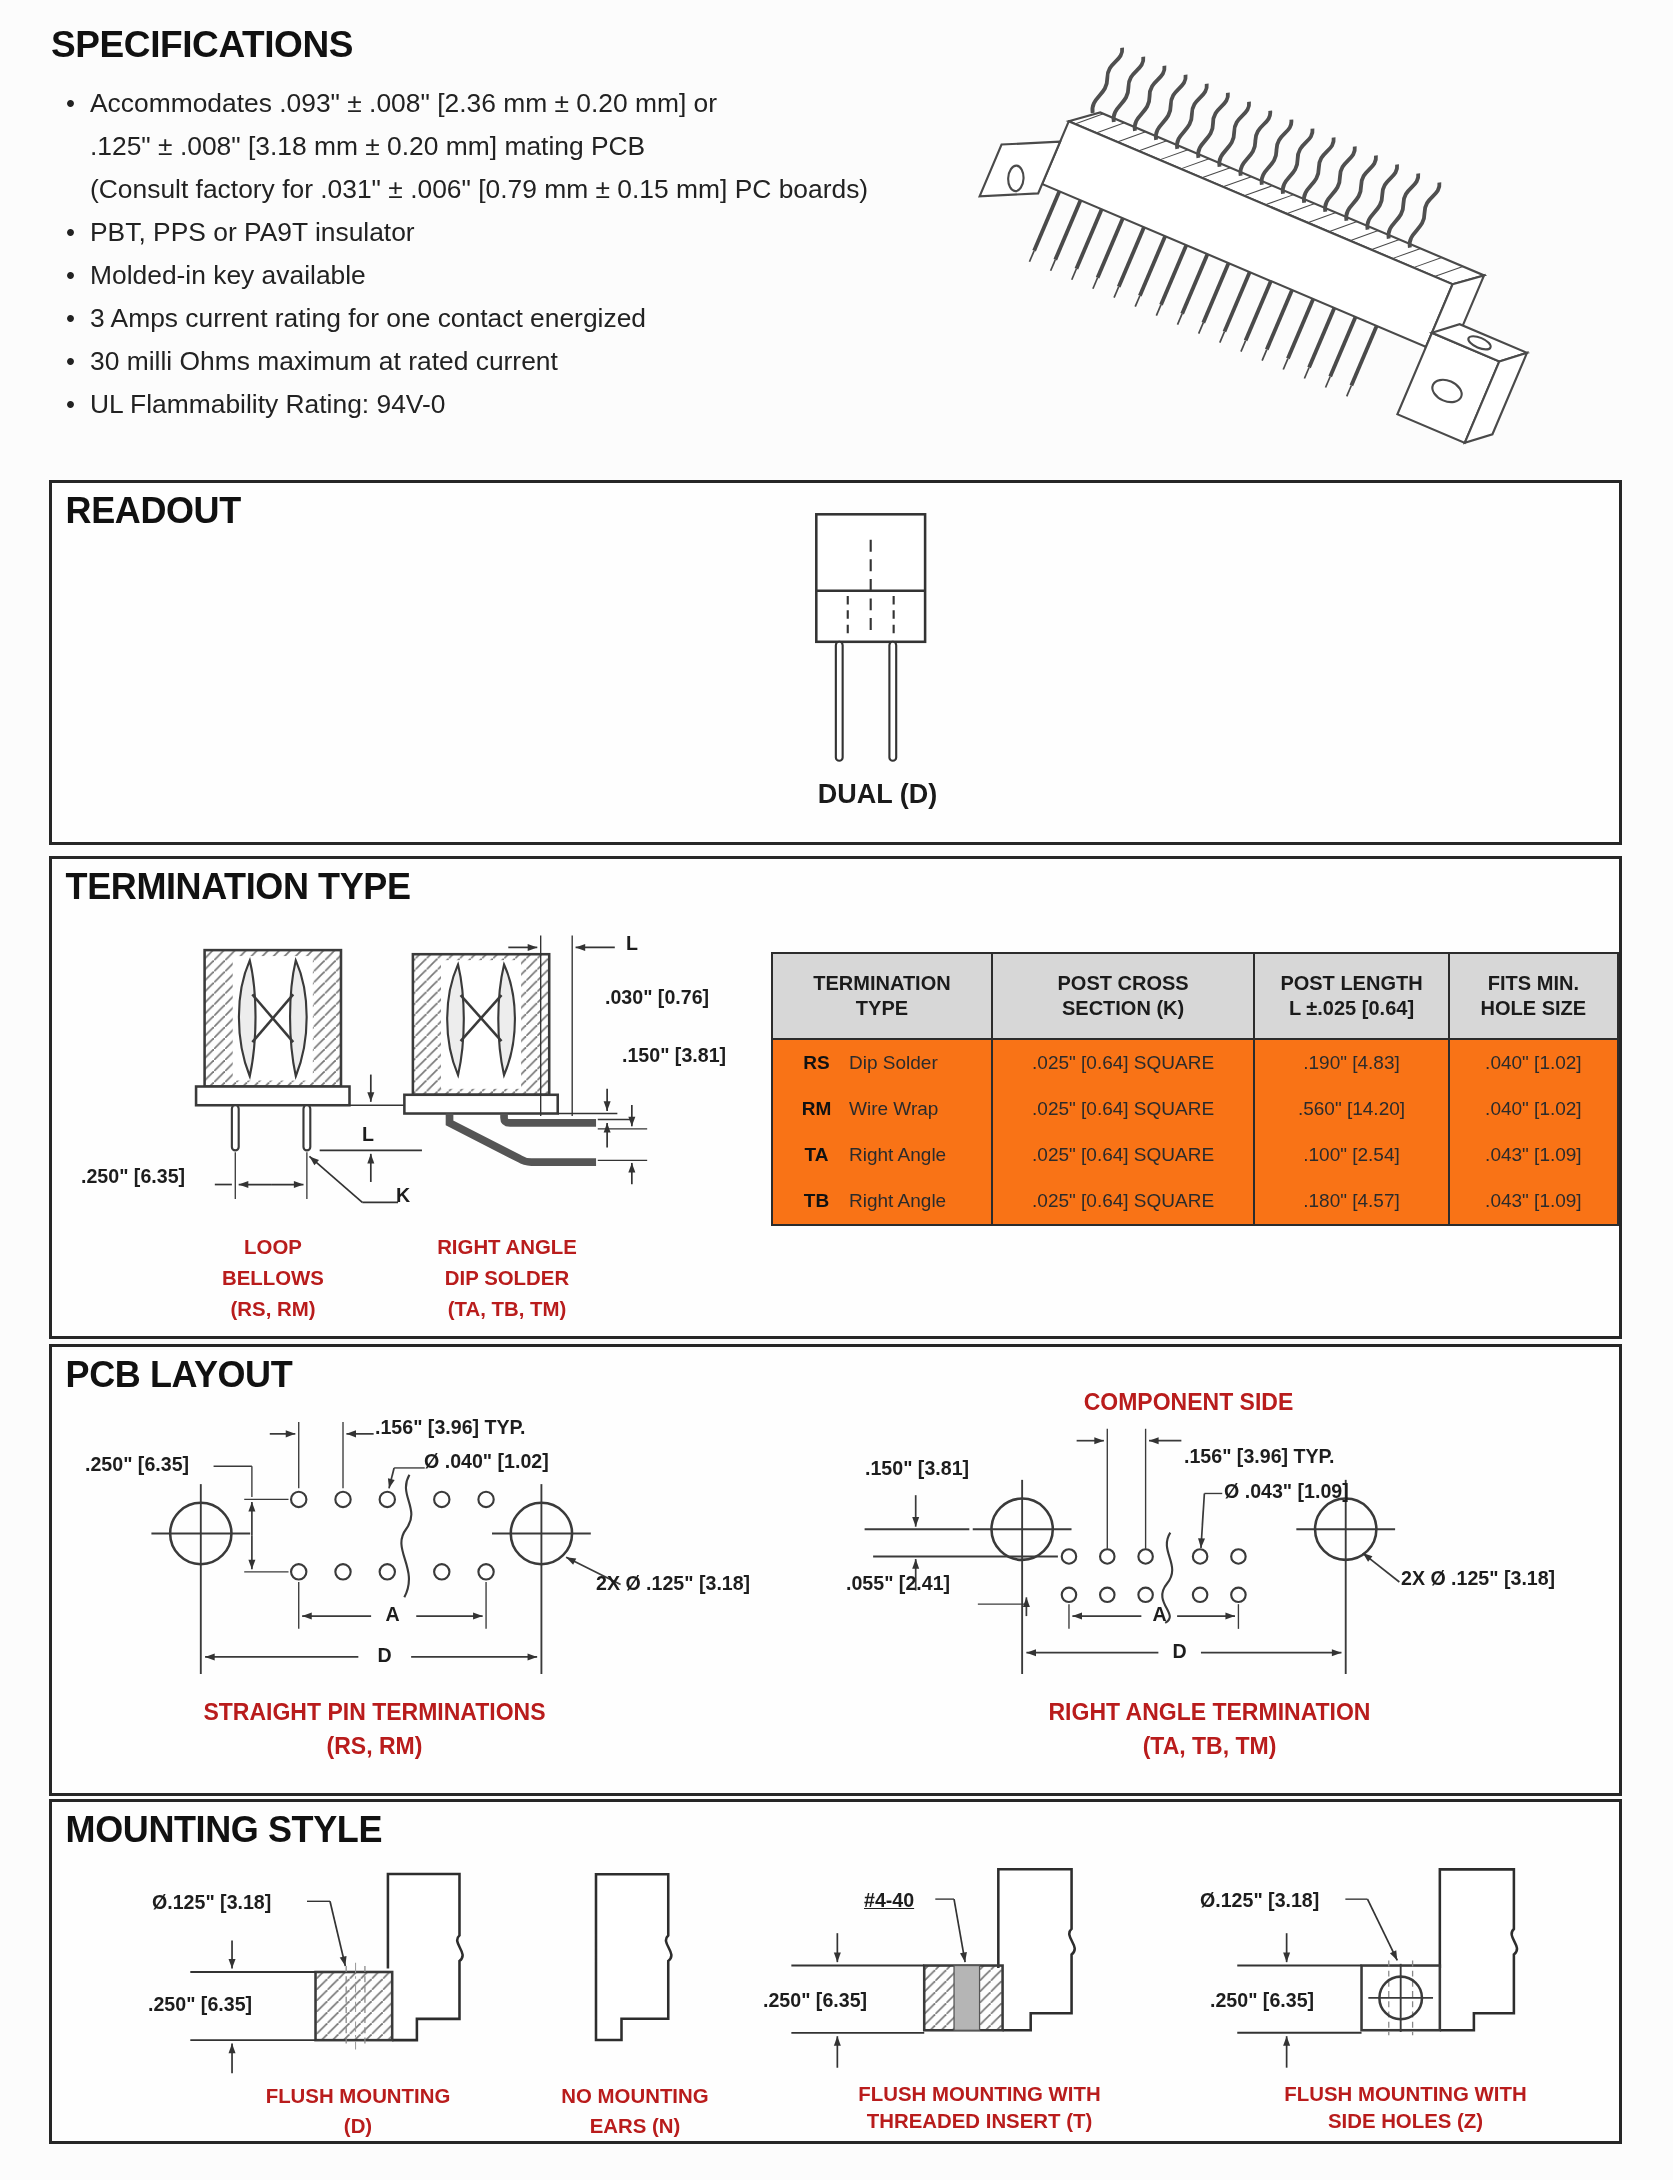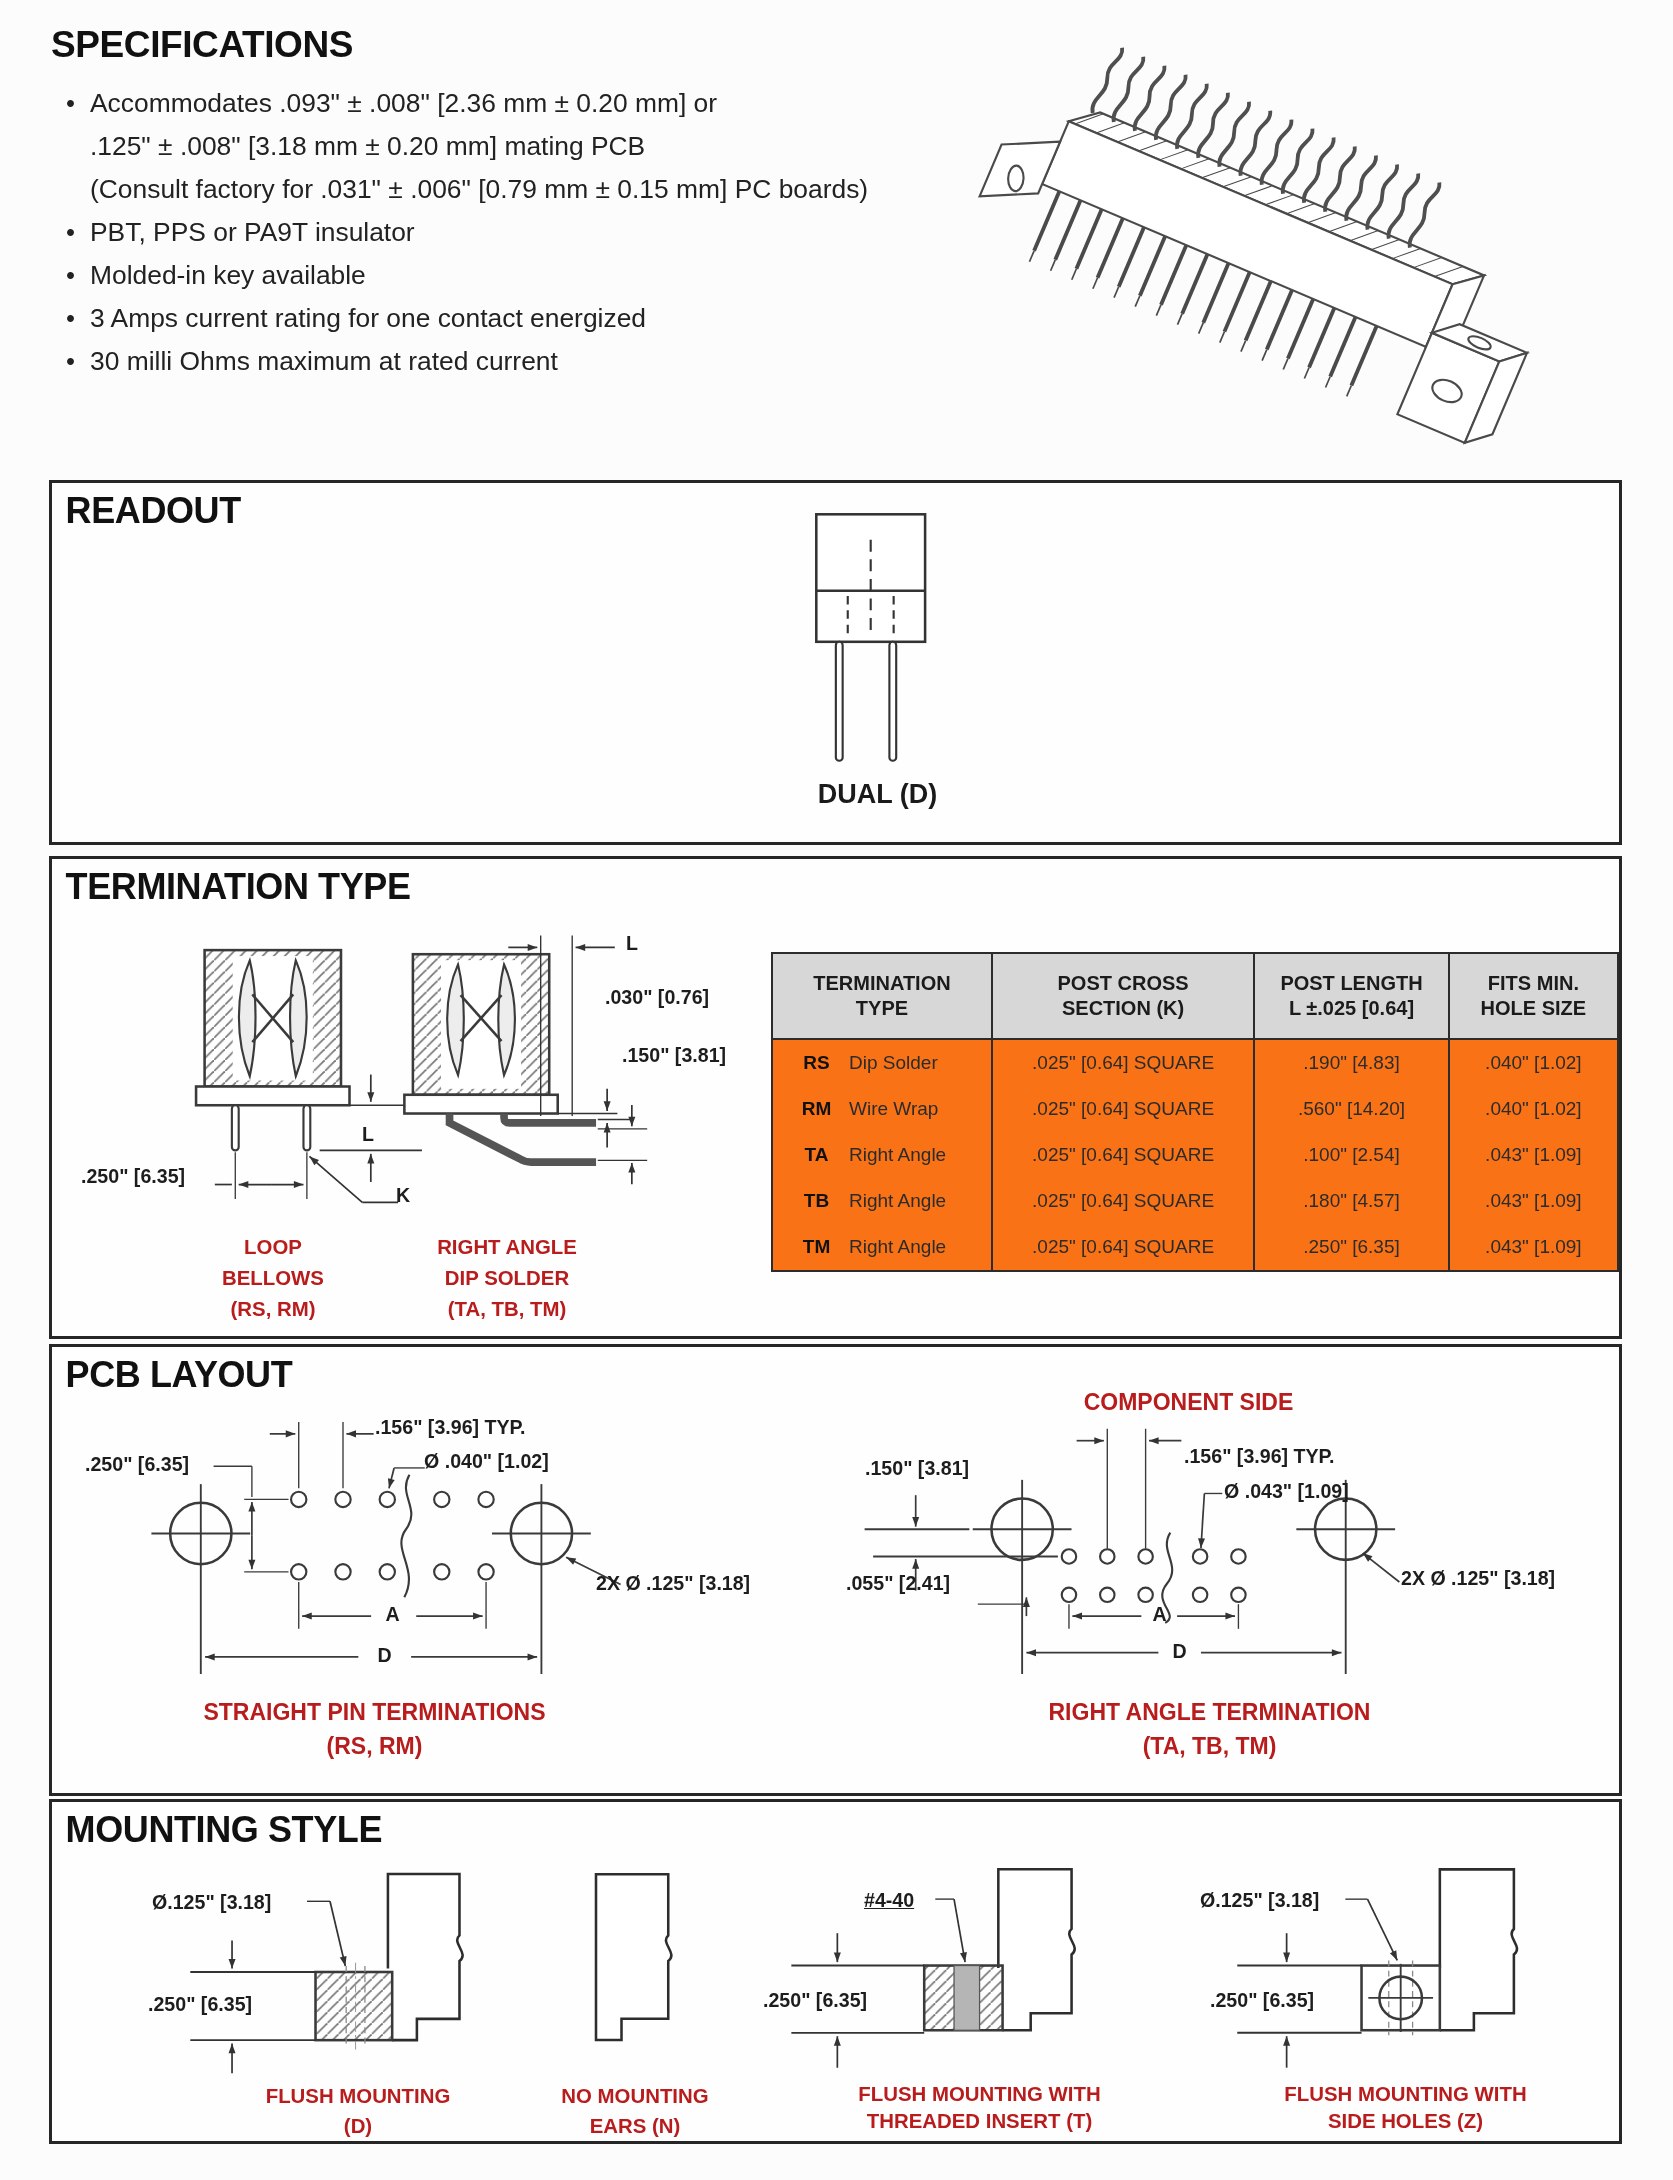--- a/index.html
+++ b/index.html
@@ -35,20 +35,21 @@
 <h1 class="abs" style="left:51px;top:24px;">SPECIFICATIONS</h1>
 
 <div class="bullets">
   <div class="brow">Accommodates .093" ± .008" [2.36 mm ± 0.20 mm] or</div>
   <div class="brow cont">.125" ± .008" [3.18 mm ± 0.20 mm] mating PCB</div>
   <div class="brow cont">(Consult factory for .031" ± .006" [0.79 mm ± 0.15 mm] PC boards)</div>
   <div class="brow">PBT, PPS or PA9T insulator</div>
   <div class="brow">Molded-in key available</div>
   <div class="brow">3 Amps current rating for one contact energized</div>
   <div class="brow">30 milli Ohms maximum at rated current</div>
+  <div class="brow">UL Flammability Rating: 94V-0</div>
 </div>
 
 <svg style="left:975px;top:25.6px;" width="630" height="434" viewBox="0 0 740 510">
   <g id="conn-g" transform="translate(110,112) rotate(23)" stroke="#4a4a4a" fill="none" stroke-width="2.5">
     <path d="M0,0 L30,-24 L520,-24 L490,0 Z" fill="#fff"></path>
     <rect x="0" y="0" width="490" height="80" fill="#fff"></rect>
     <path d="M490,0 L520,-24 L520,58 L490,80 Z" fill="#fff"></path>
     <path d="M0,26 L-62,56 L-62,122 L0,92 Z" fill="#fff"></path>
     <ellipse cx="-31" cy="86" rx="9" ry="15" transform="rotate(-20 -31 86)"></ellipse>
     <rect x="490" y="62" width="86" height="104" fill="#fff"></rect>
@@ -290,31 +291,20 @@
       <td class="code-cell">
           <div class="inner">
             <span class="code">TB</span>
             <span>Right Angle</span>
           </div>
         </td>
       <td>.025" [0.64] SQUARE</td>
       <td>.180" [4.57]</td>
       <td>.043" [1.09]</td>
     </tr>
-    <tr>
-      <td class="code-cell">
-          <div class="inner">
-            <span class="code">TM</span>
-            <span>Right Angle</span>
-          </div>
-        </td>
-      <td>.025" [0.64] SQUARE</td>
-      <td>.250" [6.35]</td>
-      <td>.043" [1.09]</td>
-    </tr>
   </tbody>
 </table>
 
 <section class="box" style="top:1344px;height:446px;">
   <h2>PCB LAYOUT</h2>
 </section>
 
 <svg style="left:77px;top:1393px;" width="750" height="281" viewBox="0 0 880 330">
   <g id="pl-g" stroke="#3a3a3a" fill="none">
       <circle cx="145" cy="165" r="36" fill="none" stroke-width="3"></circle>

